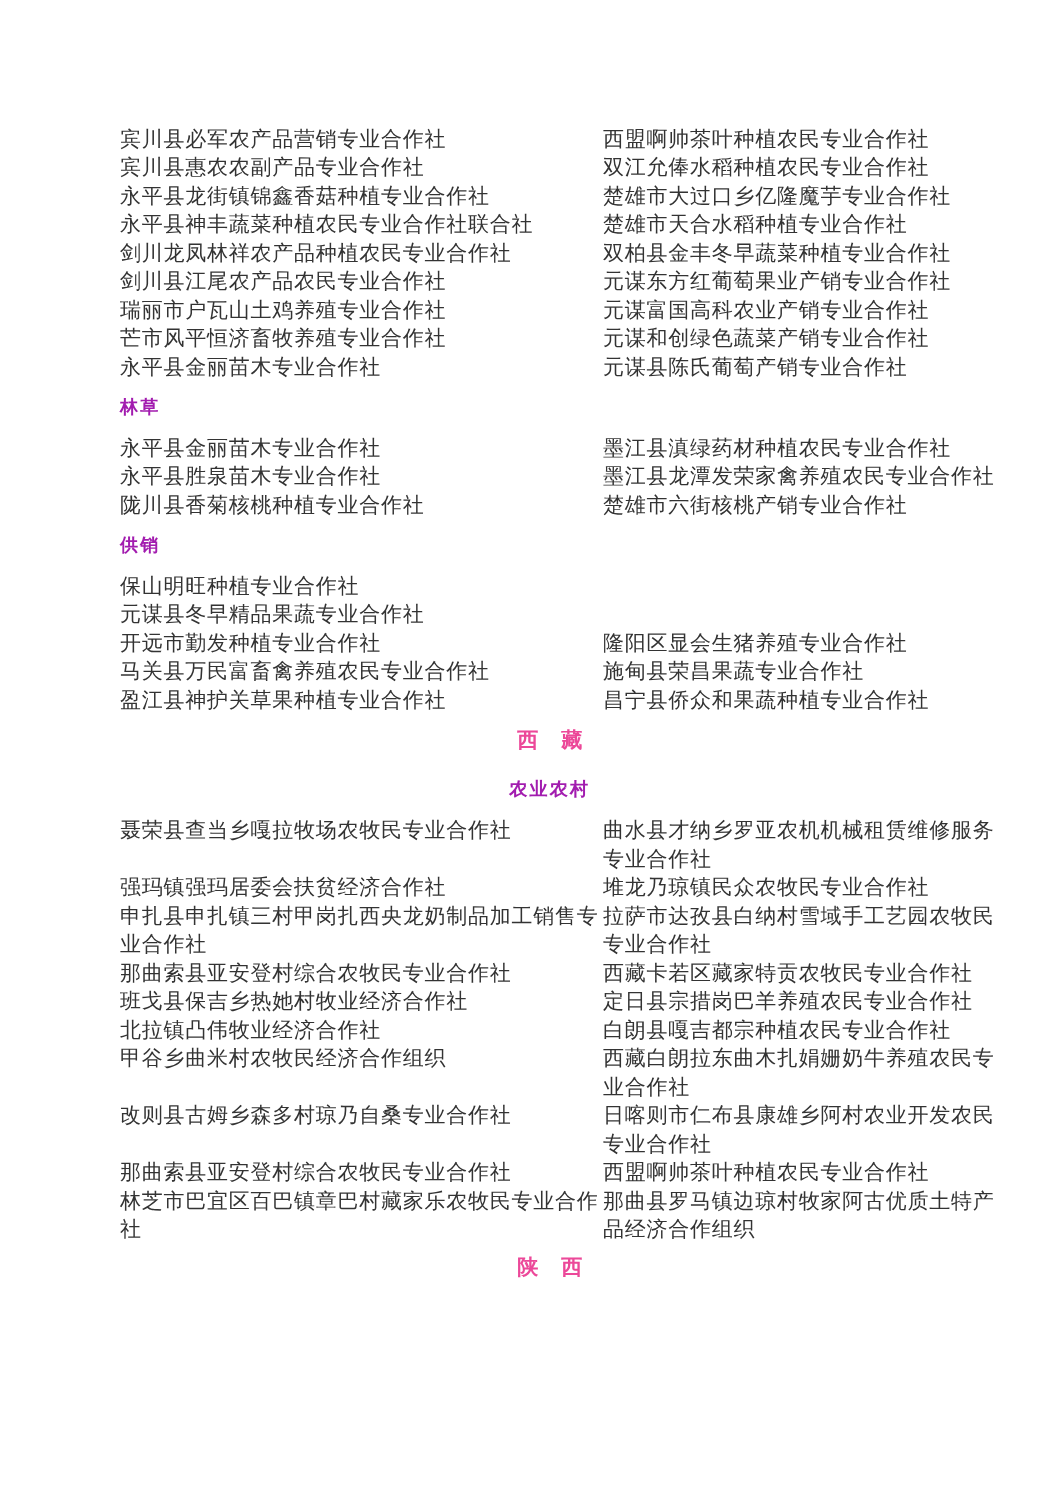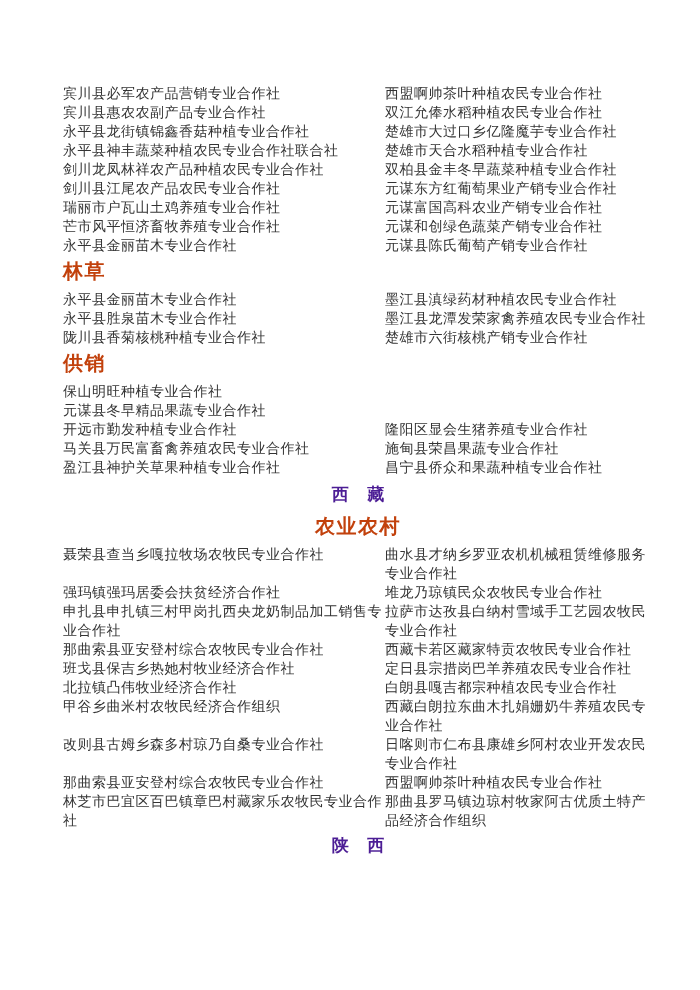--- a/index.html
+++ b/index.html
@@ -4,46 +4,46 @@
 <style>
   html, body { margin: 0; padding: 0; background: #ffffff; }
   body {
     width: 700px; height: 990px;
     font-family: "Liberation Serif", "DejaVu Serif", serif;
     color: #333333;
   }
   .page {
     box-sizing: border-box;
     width: 700px; height: 990px;
-    padding: 84px 47px 0 63px;
+    padding: 84px 47px 0 80px;
     overflow: hidden;
   }
   .pair-list { width: 100%; }
   .pair-row { display: flex; align-items: flex-start; }
   .cell {
     font-size: 14px;
     line-height: 19px;
     letter-spacing: 0.5px;
     word-break: break-all;
   }
   .cell.left  { width: 322px; flex: none; }
   .cell.right { width: 268px; flex: none; }
   .cat-heading {
-    font-size: 20px;
+    font-size: 12px;
     font-weight: bold;
-    color: #c2410c;
+    color: #a21caf;
     letter-spacing: 1.5px;
     line-height: 21px;
     margin: 6px 0 8px 0;
   }
   .cat-heading.agri { margin-top: 11px; text-align: center; }
   .province-heading {
-    font-size: 17px;
+    font-size: 14px;
     font-weight: bold;
-    color: #4c1d95;
+    color: #ec4899;
     text-align: center;
     letter-spacing: 1.1em;
     text-indent: 1.1em;
     line-height: 21px;
     margin: 7px 0 0 0;
   }
   .province-heading.bottom { margin-top: 5px; }
 </style>
 </head>
 <body>

